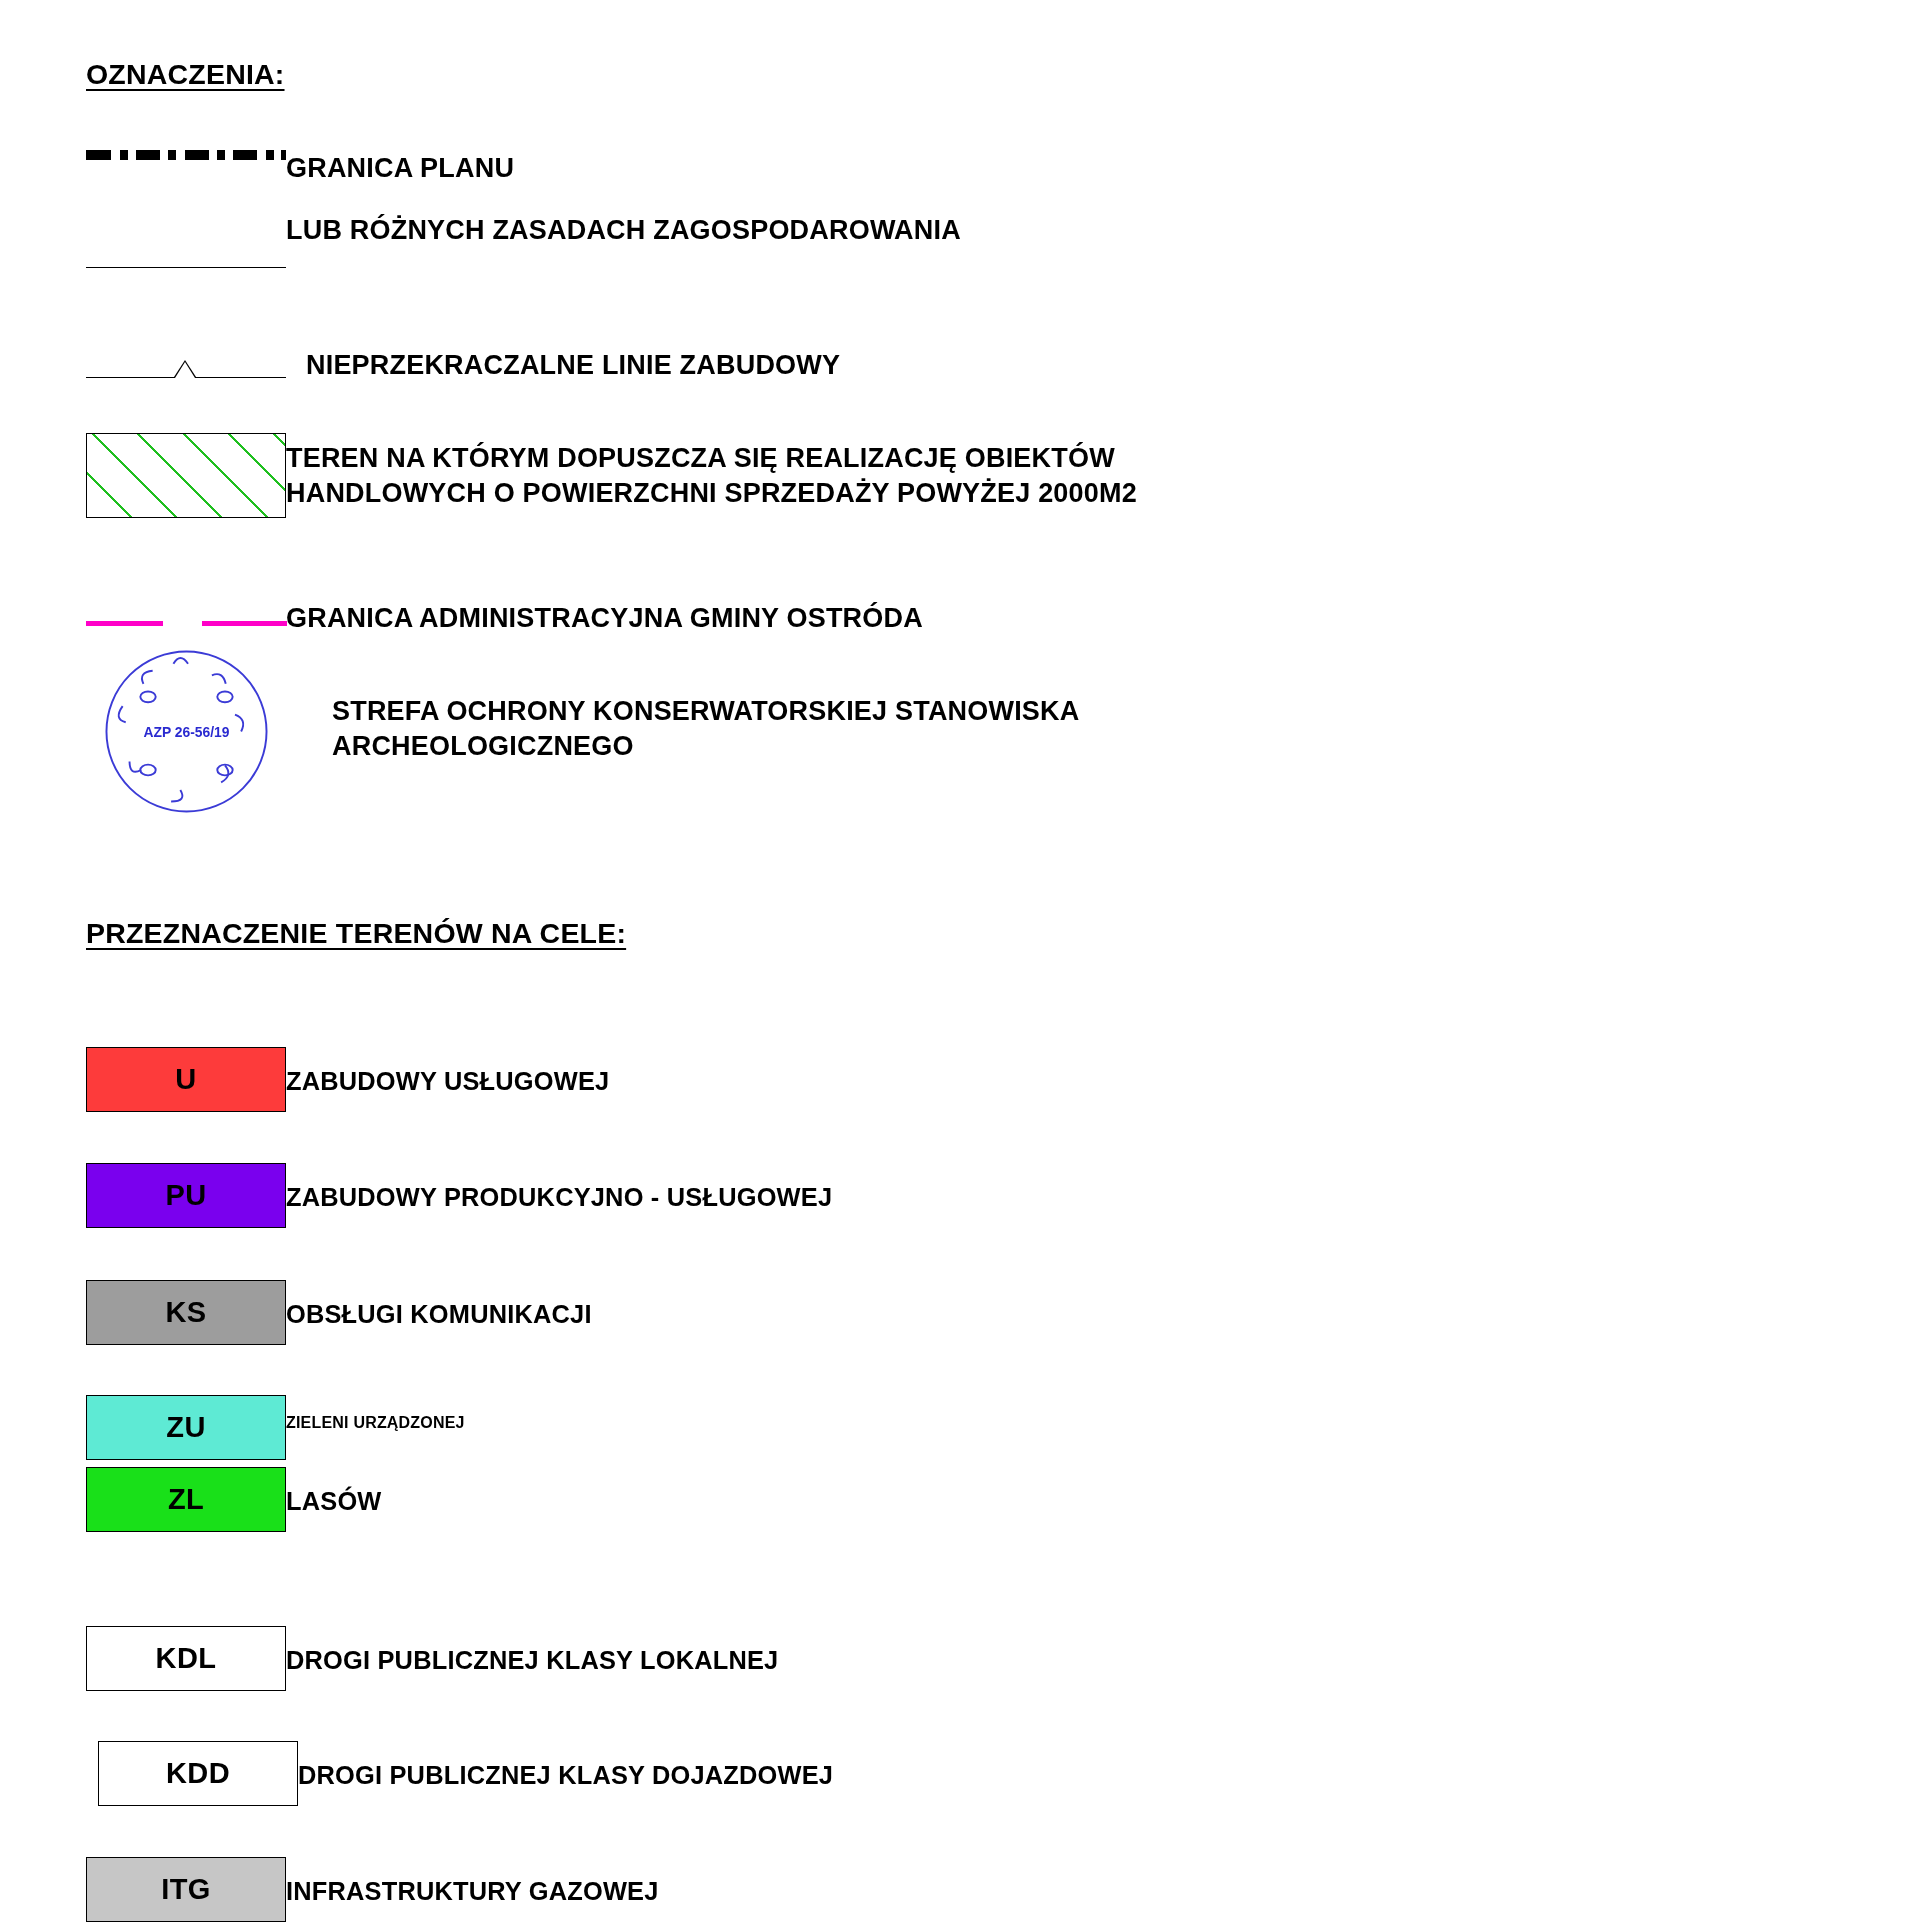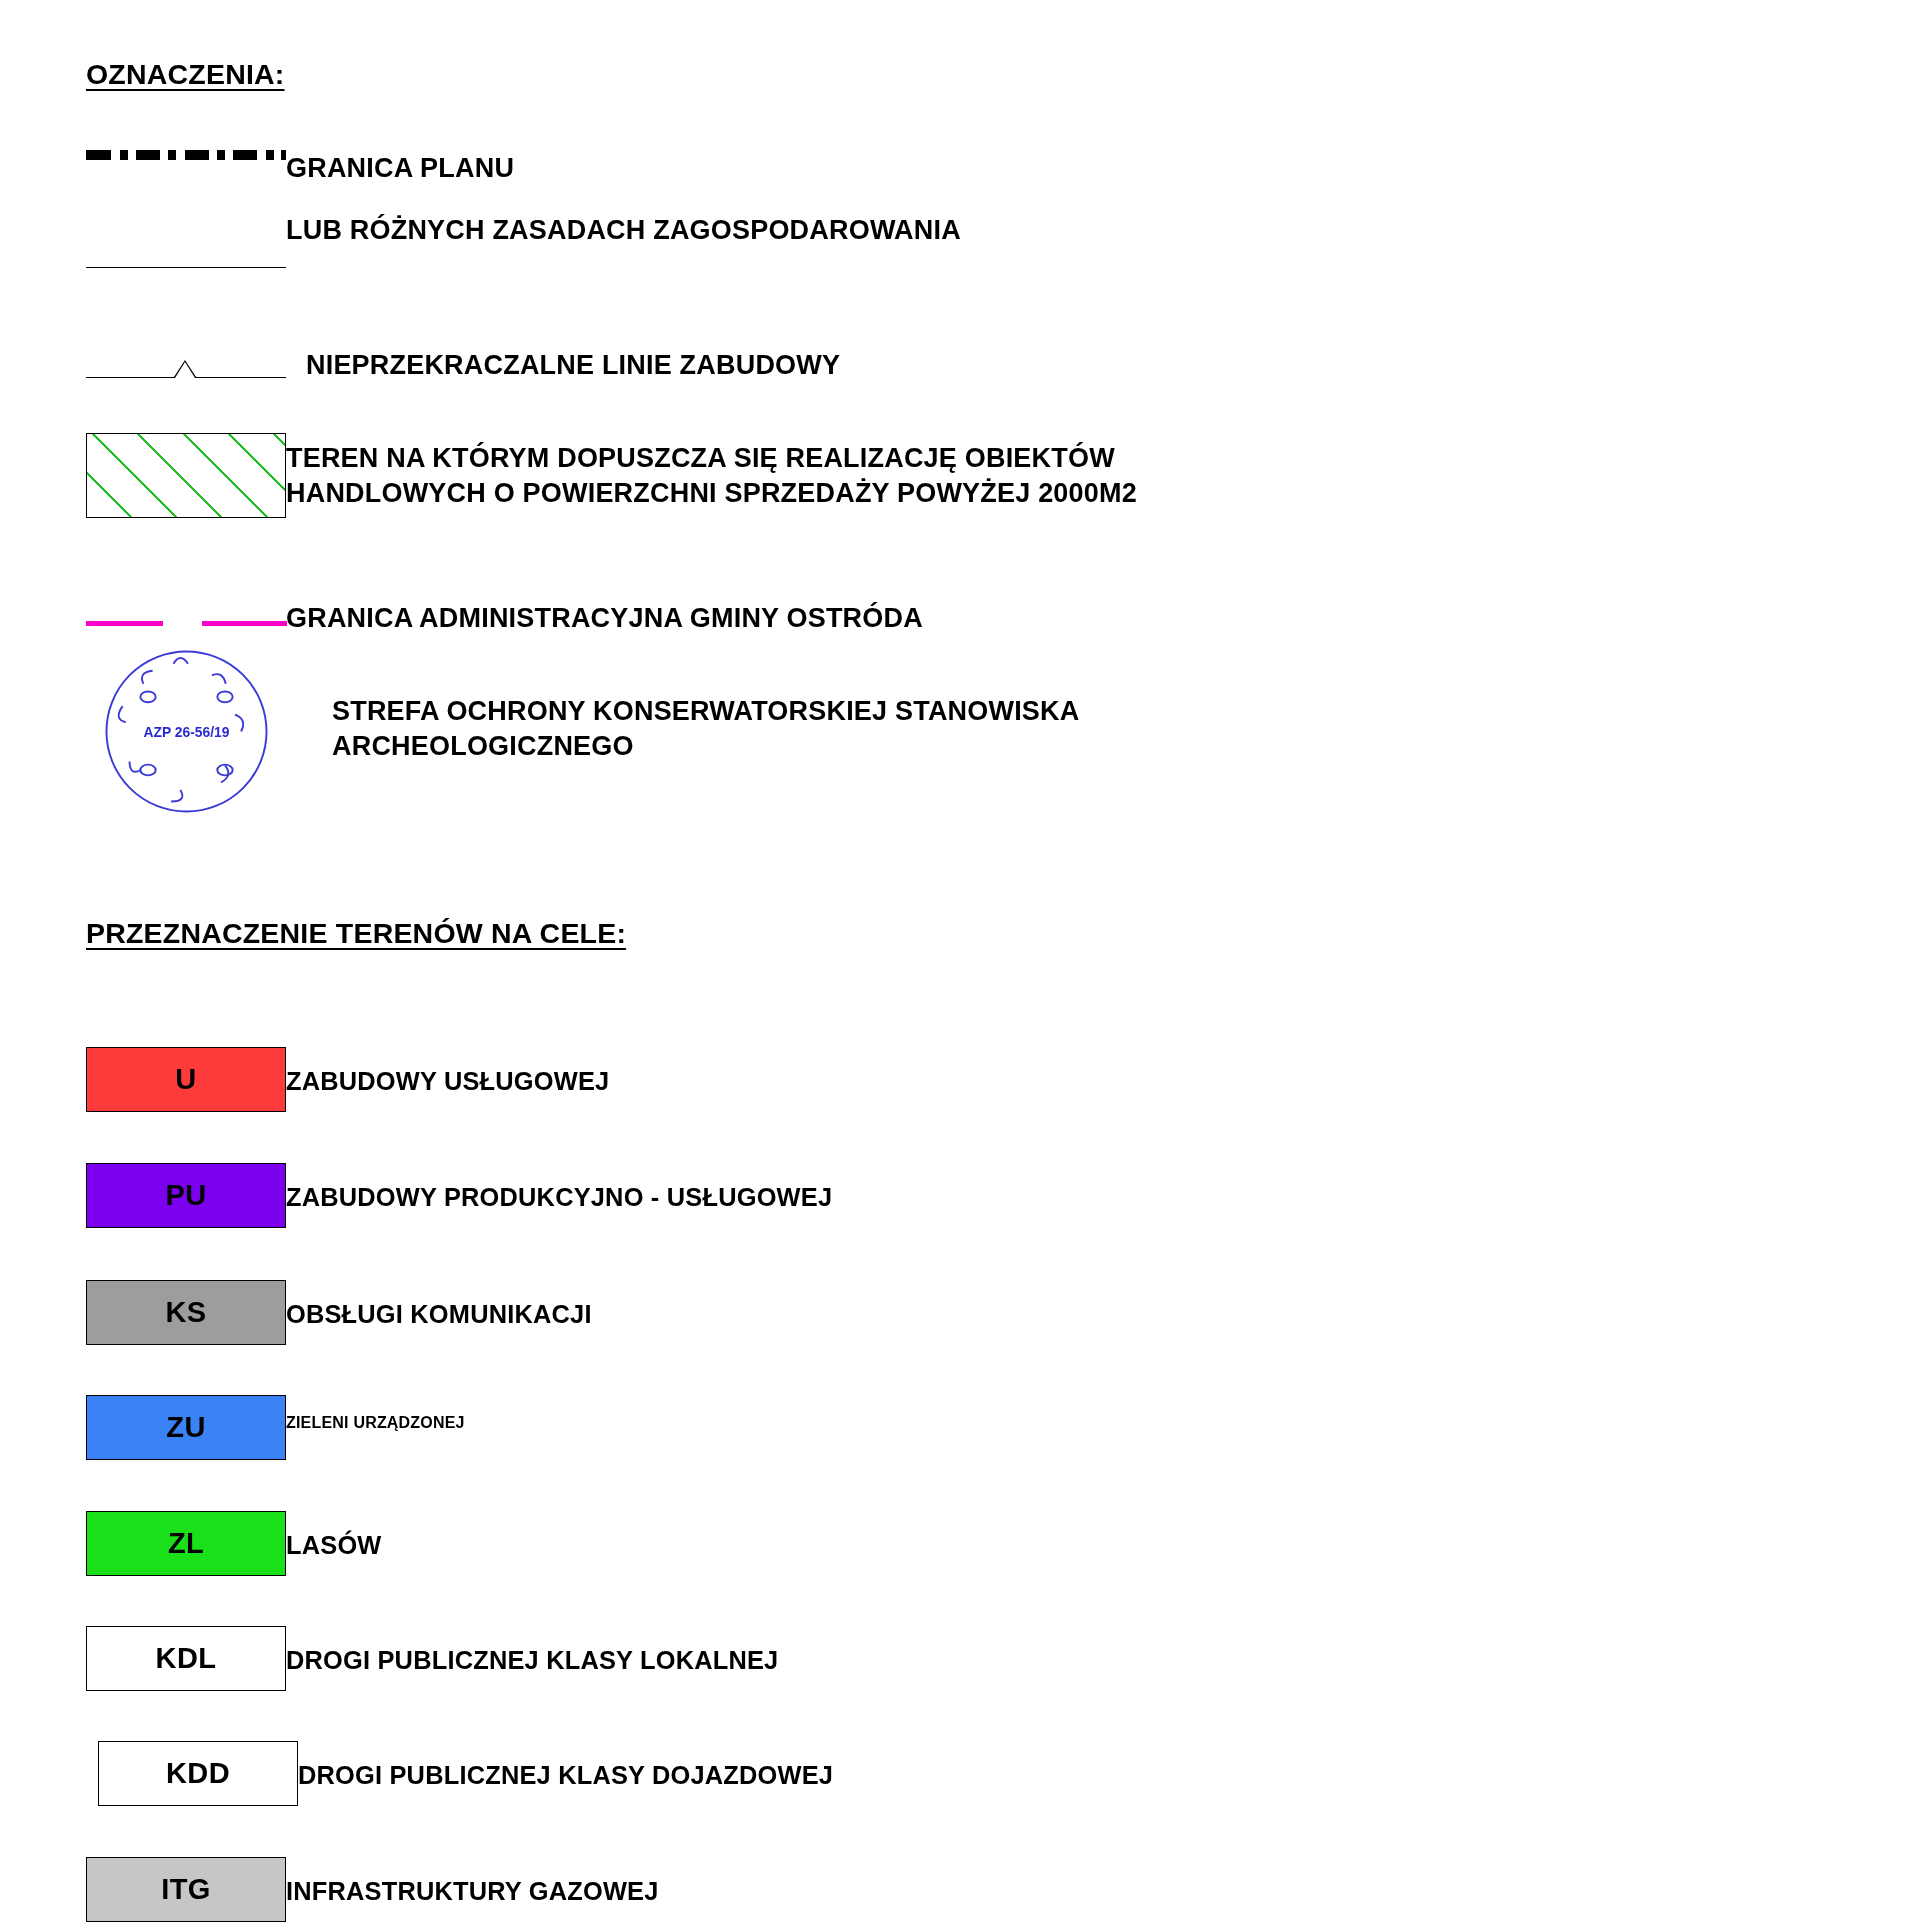--- a/index.html
+++ b/index.html
@@ -150,21 +150,21 @@
     display: flex;
     align-items: center;
     justify-content: center;
     font-size: 29px;
     font-weight: bold;
     letter-spacing: 0.4px;
   }
   .chip.u   { background: #fd3b3b; color: #000; }
   .chip.pu  { background: #7a00ee; color: #000; }
   .chip.ks  { background: #9d9d9d; color: #000; }
-  .chip.zu  { background: #3b82f6; color: #000; }
+  .chip.zu  { background: #5eead4; color: #000; }
   .chip.zl  { background: #19e019; color: #000; }
   .chip.kdl { background: #ffffff; color: #000; }
   .chip.kdd { background: #ffffff; color: #000; }
   .chip.itg { background: #c6c6c6; color: #000; }
 </style>
 </head>
 <body>
 
 <div class="page">
 
@@ -292,21 +292,21 @@
     <div class="label-cell" style="padding-top:17.7px; font-size:25.4px;">OBSŁUGI KOMUNIKACJI</div>
   </div>
 
   <div class="row" style="position:absolute; left:86px; top:1395px;">
     <div class="symbol-cell">
       <div class="chip zu">ZU</div>
     </div>
     <div class="label-cell" style="padding-top:17.7px; font-size:16px;">ZIELENI URZĄDZONEJ</div>
   </div>
 
-  <div class="row" style="position:absolute; left:86px; top:1511px;">
+  <div class="row" style="position:absolute; left:86px; top:1467px;">
     <div class="symbol-cell">
       <div class="chip zl">ZL</div>
     </div>
     <div class="label-cell" style="padding-top:17.7px; font-size:25.4px;">LASÓW</div>
   </div>
 
   <div class="row" style="position:absolute; left:86px; top:1626px;">
     <div class="symbol-cell">
       <div class="chip kdl">KDL</div>
     </div>

